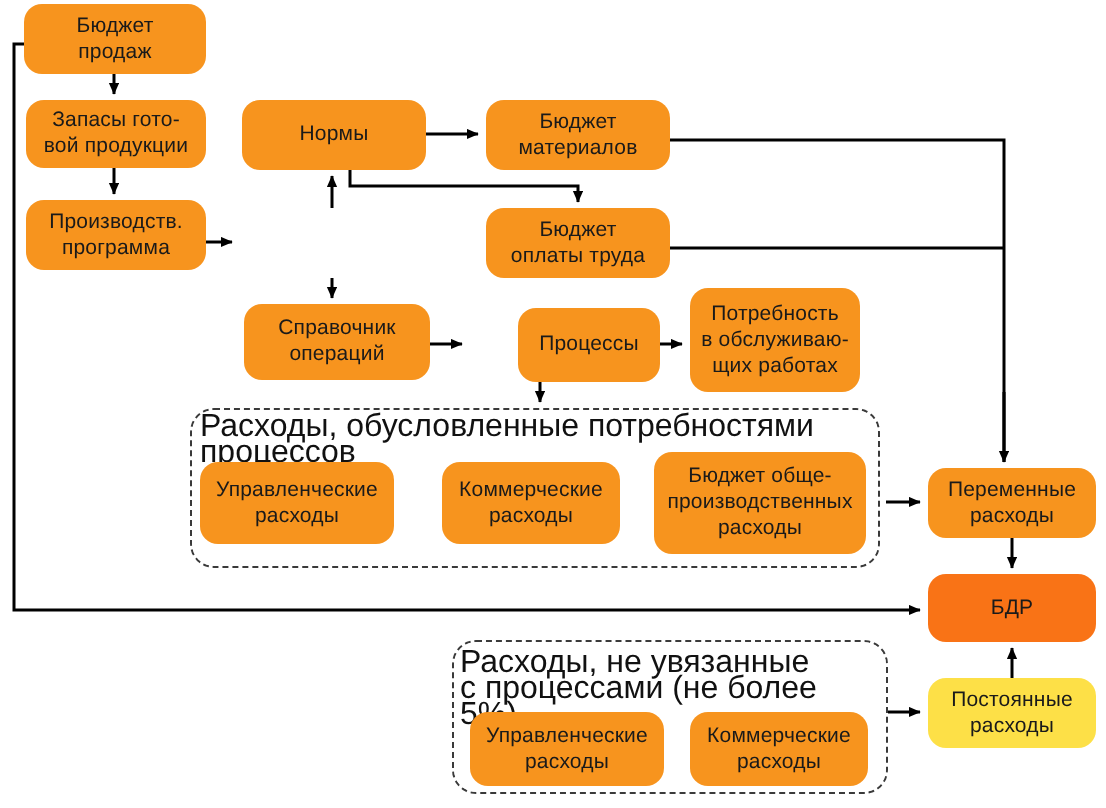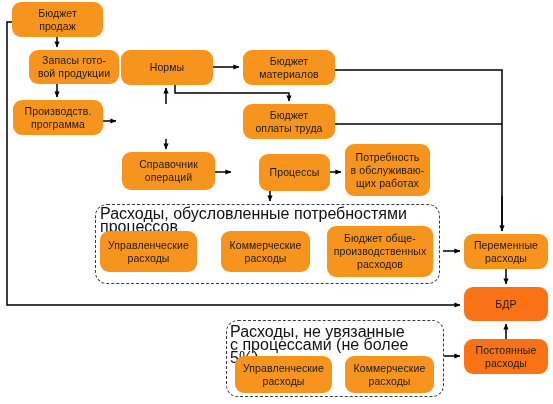--- a/index.html
+++ b/index.html
@@ -92,45 +92,45 @@
 
   <div class="group" id="g0" style="left: 95px; top: 204px; width: 345px; height: 80px; border-color: rgb(58, 58, 58);"></div>
   <div class="group-title" id="gt0" style="left: 100px; top: 207px; width: 335px; white-space: pre-line;">Расходы, обусловленные потребностями процессов</div>
 
   <div class="group" id="g1" style="left: 226px; top: 320px; width: 218px; height: 77px; border-color: rgb(58, 58, 58);"></div>
   <div class="group-title" id="gt1" style="left: 230px; top: 325px; width: 210px; white-space: pre-line;">Расходы, не увязанные
 с процессами (не более 5%)</div>
 
   <div class="node" style="left: 12px; top: 2px; width: 91px; height: 35px; background: rgb(247, 148, 30); color: rgb(26, 26, 26);">Бюджет
 продаж</div>
-  <div class="node" style="left: 13px; top: 50px; width: 90px; height: 34px; background: rgb(247, 148, 30); color: rgb(26, 26, 26); margin-left: 16px;">Запасы гото-
+  <div class="node" style="left: 13px; top: 50px; width: 90px; height: 34px; background: rgb(247, 148, 30); color: rgb(26, 26, 26);">Запасы гото-
 вой продукции</div>
   <div class="node" style="left: 121px; top: 50px; width: 92px; height: 35px; background: rgb(247, 148, 30); color: rgb(26, 26, 26);">Нормы</div>
   <div class="node" style="left: 13px; top: 100px; width: 90px; height: 35px; background: rgb(247, 148, 30); color: rgb(26, 26, 26);">Производств.
 программа</div>
   <div class="node" style="left: 243px; top: 50px; width: 92px; height: 35px; background: rgb(247, 148, 30); color: rgb(26, 26, 26);">Бюджет
 материалов</div>
   <div class="node" style="left: 243px; top: 104px; width: 92px; height: 35px; background: rgb(247, 148, 30); color: rgb(26, 26, 26);">Бюджет
 оплаты труда</div>
   <div class="node" style="left: 122px; top: 152px; width: 93px; height: 38px; background: rgb(247, 148, 30); color: rgb(26, 26, 26);">Справочник
 операций</div>
   <div class="node" style="left: 235px; top: 154px; width: 71px; height: 37px; background: rgb(247, 148, 30); color: rgb(26, 26, 26); margin-left: 24px;">Процессы</div>
   <div class="node" style="left: 345px; top: 144px; width: 85px; height: 52px; background: rgb(247, 148, 30); color: rgb(26, 26, 26);">Потребность
 в обслуживаю-
 щих работах</div>
   <div class="node" style="left: 100px; top: 231px; width: 97px; height: 41px; background: rgb(247, 148, 30); color: rgb(26, 26, 26);">Управленческие
 расходы</div>
   <div class="node" style="left: 221px; top: 231px; width: 89px; height: 41px; background: rgb(247, 148, 30); color: rgb(26, 26, 26);">Коммерческие
 расходы</div>
   <div class="node" style="left: 327px; top: 226px; width: 106px; height: 51px; background: rgb(247, 148, 30); color: rgb(26, 26, 26);">Бюджет обще-
 производственных
-расходов</div>
+расходы</div>
   <div class="node" style="left: 464px; top: 234px; width: 84px; height: 35px; background: rgb(247, 148, 30); color: rgb(26, 26, 26);">Переменные
 расходы</div>
   <div class="node" style="left: 464px; top: 287px; width: 84px; height: 34px; background: #f97316; color: rgb(26, 26, 26);">БДР</div>
-  <div class="node" style="left: 464px; top: 339px; width: 84px; height: 35px; background: #f97316; color: rgb(26, 26, 26);">Постоянные
+  <div class="node" style="left: 464px; top: 339px; width: 84px; height: 35px; background: #fde047; color: rgb(26, 26, 26);">Постоянные
 расходы</div>
   <div class="node" style="left: 235px; top: 356px; width: 97px; height: 37px; background: rgb(247, 148, 30); color: rgb(26, 26, 26);">Управленческие
 расходы</div>
   <div class="node" style="left: 345px; top: 356px; width: 89px; height: 37px; background: rgb(247, 148, 30); color: rgb(26, 26, 26);">Коммерческие
 расходы</div>
 
 </div>
 
 </body></html>

